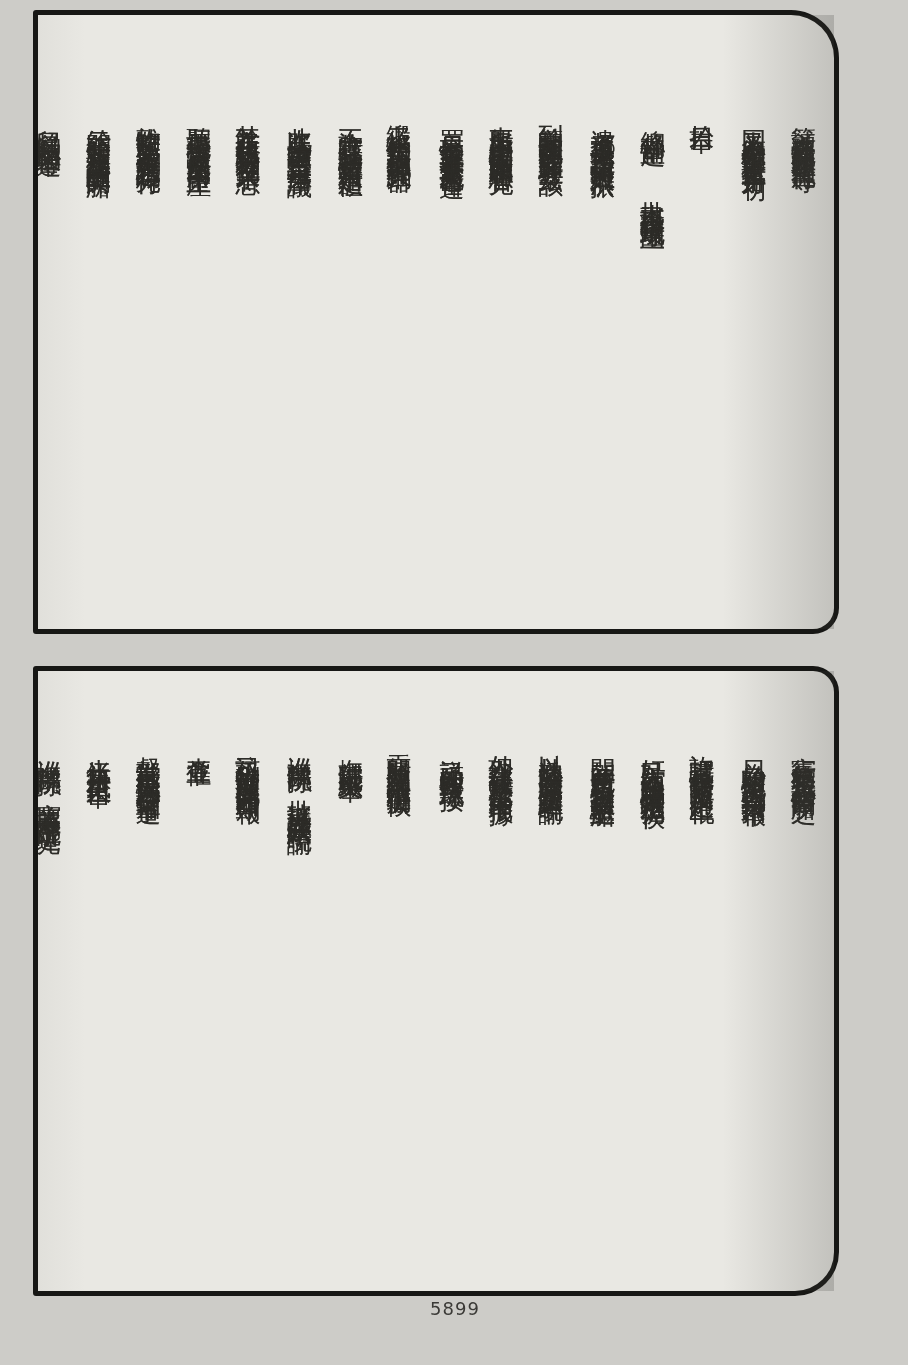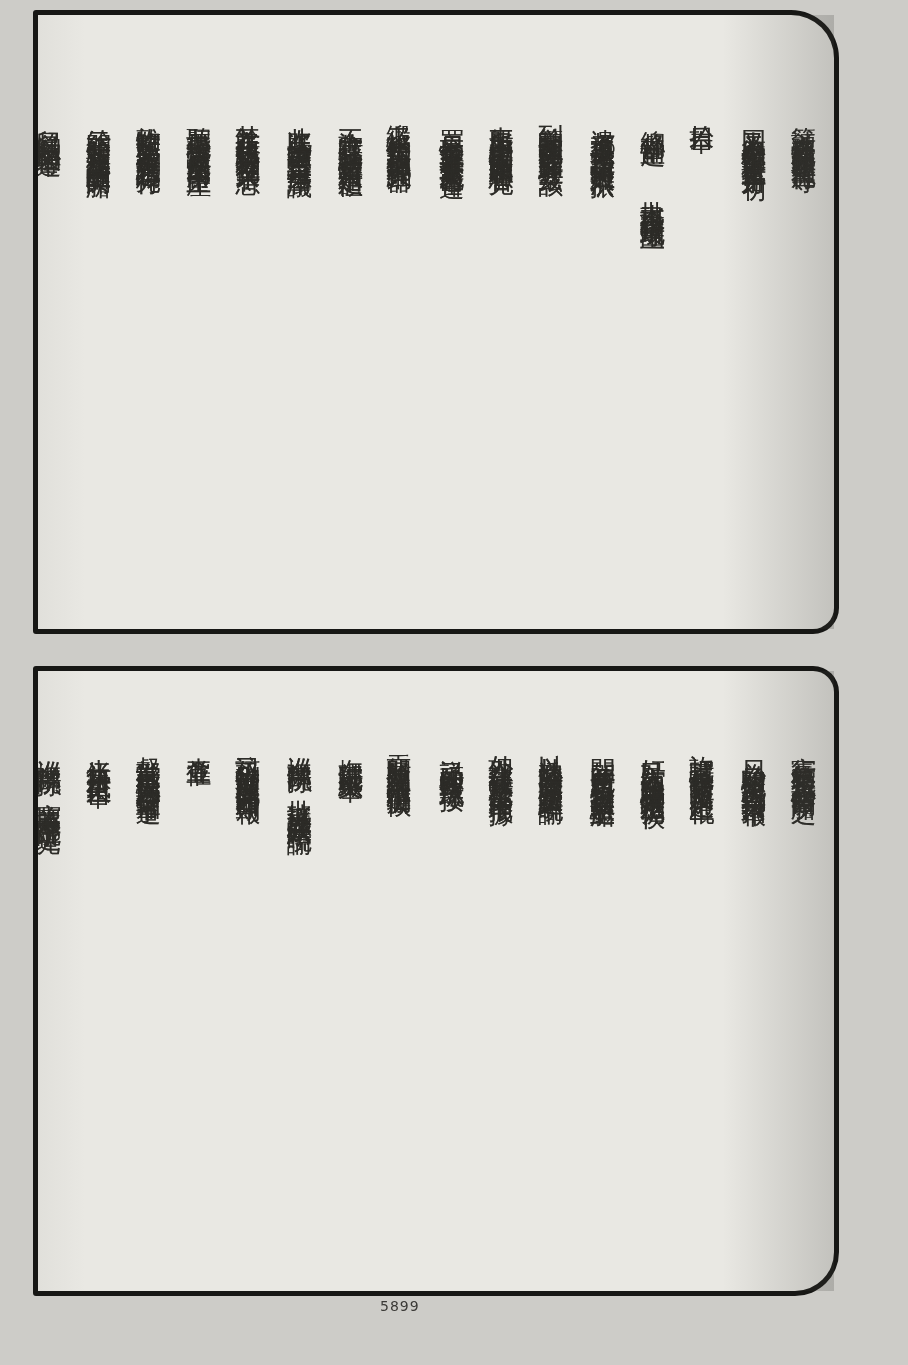--- a/index.html
+++ b/index.html
@@ -90,22 +90,23 @@
     mask-image: linear-gradient(to bottom, #000 94%, rgba(0,0,0,0) 100%);
     z-index: 5;
   }
 
   
   .page-number {
     position: absolute;
     top: 1298px;
     left: 380px;
     width: 150px;
+    text-align: center;
     font-family: "DejaVu Sans", "Liberation Sans", sans-serif;
-    font-size: 14px;
+    font-size: 18px;
     letter-spacing: 1px;
     color: #3b3a37;
   }
 </style>
 </head>
 <body>
 
 <div class="frame frame-top">
   <div class="text-block">
       <div class="col">籲請之處合就移知須即查照施行等</div>

